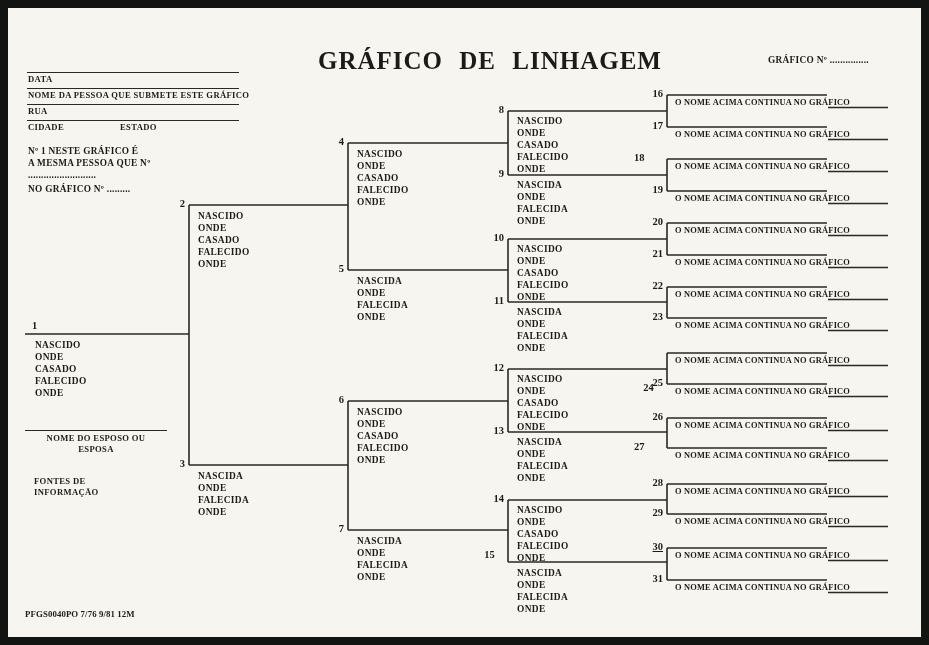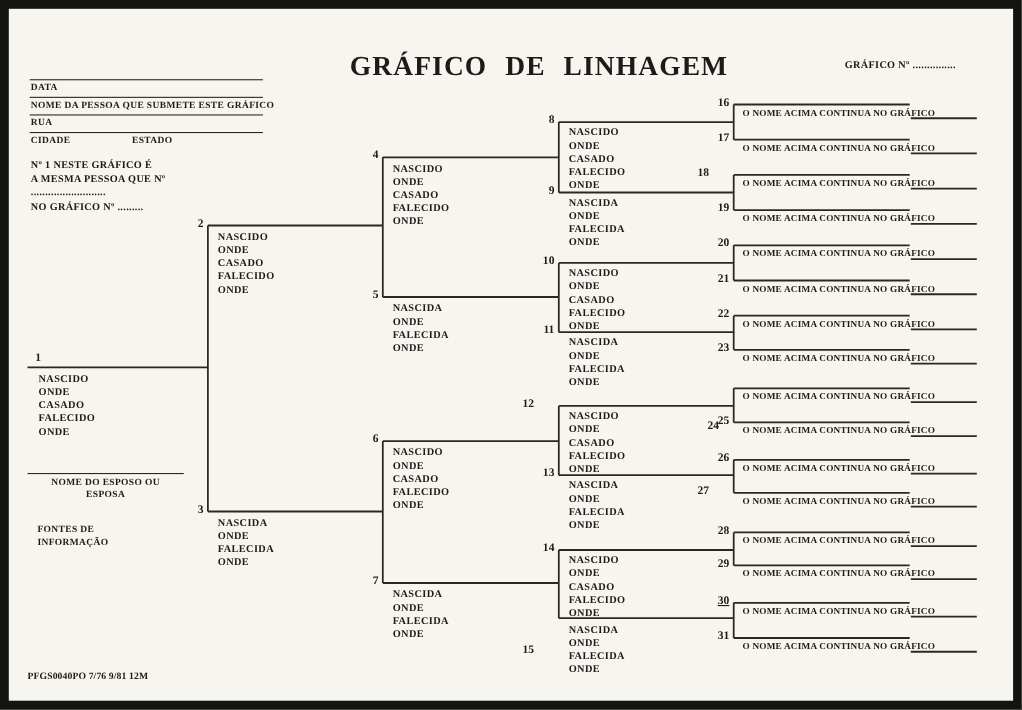--- a/index.html
+++ b/index.html
@@ -131,21 +131,21 @@
         <div>FALECIDO</div>
         <div>ONDE</div>
       </div>
       <div class="num" style="left: 475px; top: 295px; width: 29px; text-align: right;">11</div>
       <div class="labels" style="left: 517px; top: 306px;">
         <div>NASCIDA</div>
         <div>ONDE</div>
         <div>FALECIDA</div>
         <div>ONDE</div>
       </div>
-      <div class="num" style="left: 475px; top: 362px; width: 29px; ">12</div>
+      <div class="num" style="left: 475px; top: 362px; width: 29px; text-align: right;">12</div>
       <div class="labels" style="left: 517px; top: 373px;">
         <div>NASCIDO</div>
         <div>ONDE</div>
         <div>CASADO</div>
         <div>FALECIDO</div>
         <div>ONDE</div>
       </div>
       <div class="num" style="left: 475px; top: 425px; width: 29px; text-align: right;">13</div>
       <div class="labels" style="left: 517px; top: 436px;">
         <div>NASCIDA</div>
@@ -154,21 +154,21 @@
         <div>ONDE</div>
       </div>
       <div class="num" style="left: 475px; top: 493px; width: 29px; text-align: right;">14</div>
       <div class="labels" style="left: 517px; top: 504px;">
         <div>NASCIDO</div>
         <div>ONDE</div>
         <div>CASADO</div>
         <div>FALECIDO</div>
         <div>ONDE</div>
       </div>
-      <div class="num" style="left: 475px; top: 586px; width: 29px; text-align: left;">15</div>
+      <div class="num" style="left: 475px; top: 549px; width: 29px; text-align: center;">15</div>
       <div class="labels" style="left: 517px; top: 567px;">
         <div>NASCIDA</div>
         <div>ONDE</div>
         <div>FALECIDA</div>
         <div>ONDE</div>
       </div>
       <div class="num" style="left: 634px; top: 88px; width: 29px; text-align: right;">16</div>
       <div class="cont" style="left: 675px; top: 98px;">O NOME ACIMA CONTINUA NO GRÁFICO</div>
       <div class="num" style="left: 634px; top: 120px; width: 29px; text-align: right;">17</div>
       <div class="cont" style="left: 675px; top: 130px;">O NOME ACIMA CONTINUA NO GRÁFICO</div>

